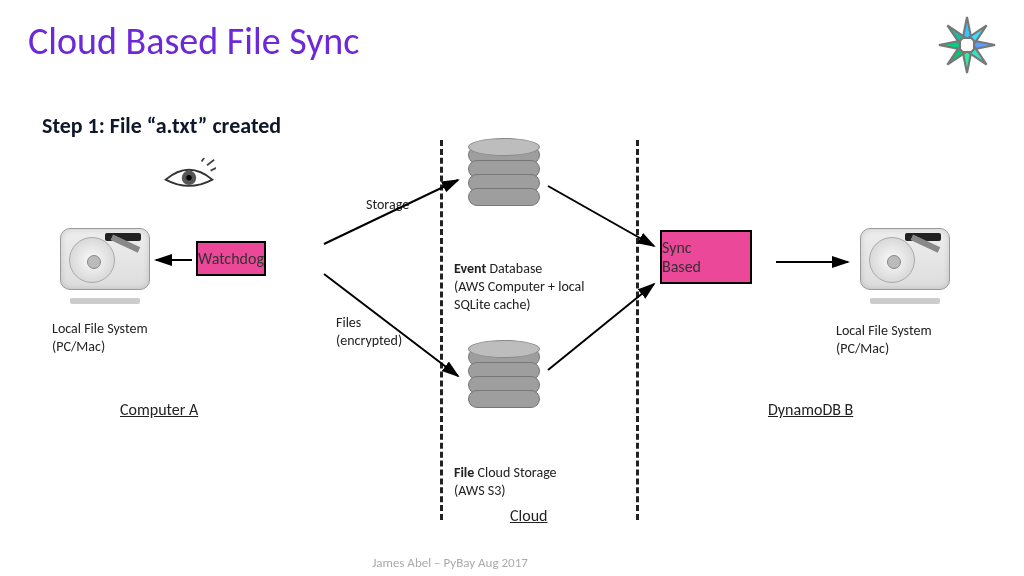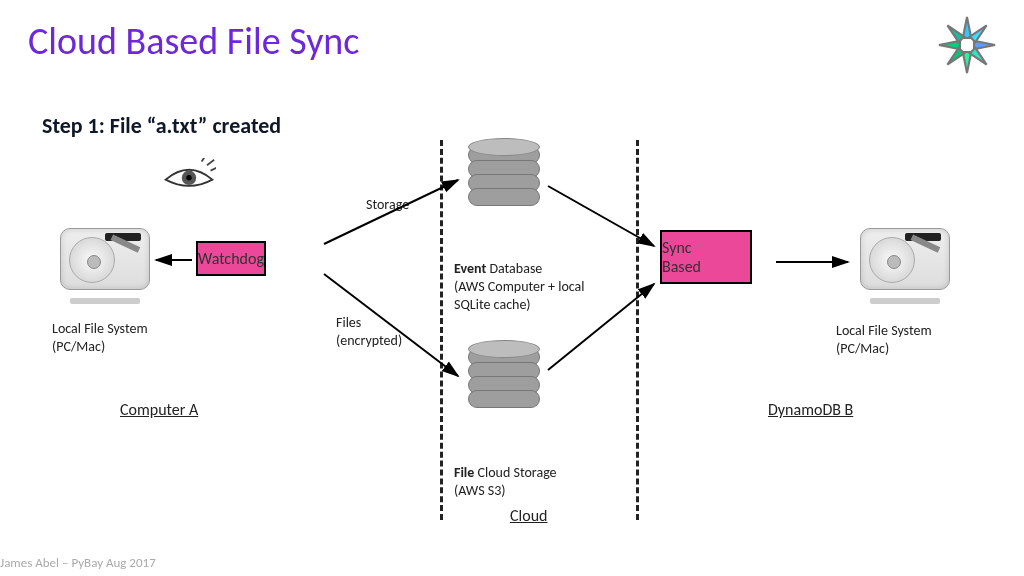--- a/index.html
+++ b/index.html
@@ -32,20 +32,21 @@
     left: 42px;
     top: 112px;
     font-size: 22px;
     font-weight: 700;
     color: #0f172a;
   }
   .footer {
     position: absolute;
     width: 900px;
     bottom: 6px;
+    text-align: center;
     font-size: 13px;
     color: #aaa;
   }
 
   
   .diagram { position: absolute; left: 0; top: 0; width: 1024px; height: 576px; }
 
   
   .hd { position: absolute; width: 90px; height: 70px; }
   .hd-body {

